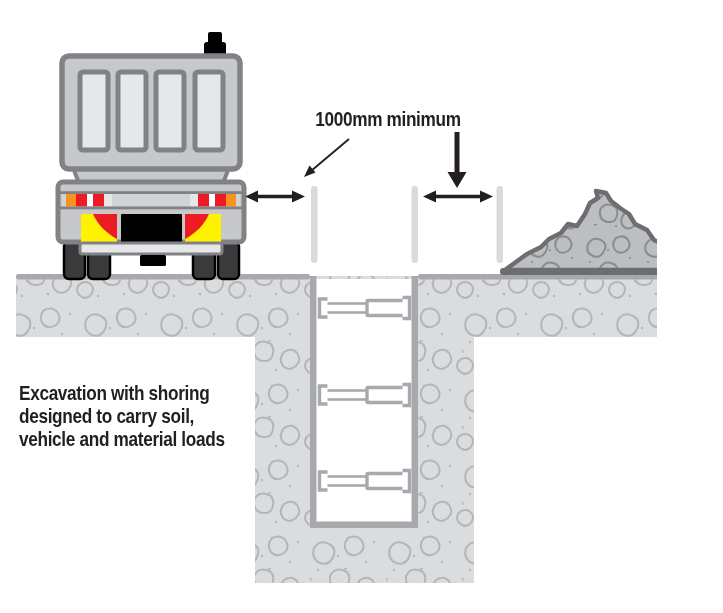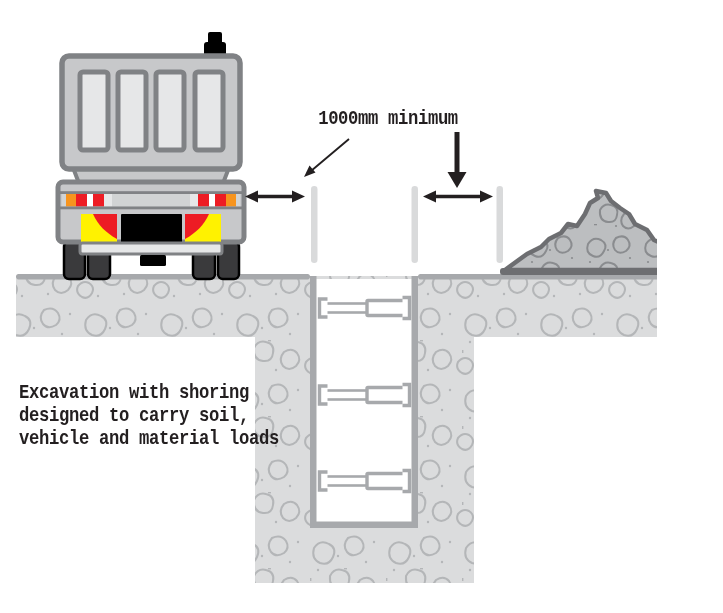--- a/index.html
+++ b/index.html
@@ -1,21 +1,21 @@
 <!DOCTYPE html>
 <html><head>
 <meta charset="utf-8">
 <style>
   html,body{margin:0;padding:0;background:#fff;}
   #canvas{
     position:relative;
     width:657px;height:613px;
     background:#fff;
     overflow:hidden;
-    font-family:Liberation Mono, monospace;
+    font-family:Liberation Sans, sans-serif;
   }
   #diagram-svg{position:absolute;left:0;top:0;}
   .label{
     position:absolute;
     color:#231f20;
     font-weight:bold;
   }
   #clearance-label{
     left:300px;top:107px;width:176px;
     font-size:20px;line-height:24px;

